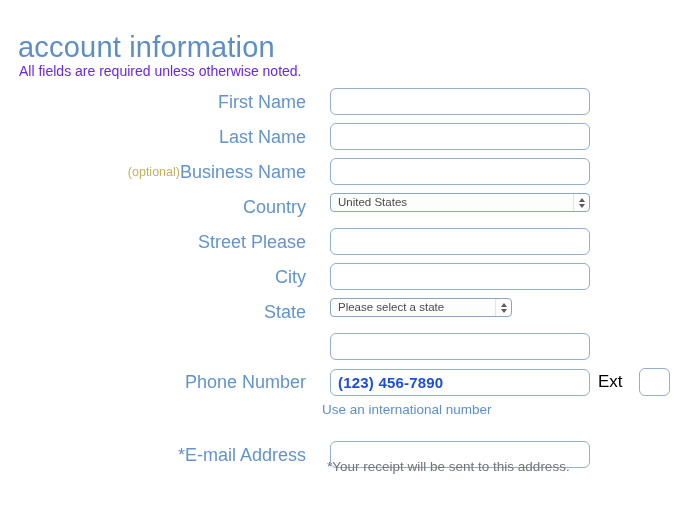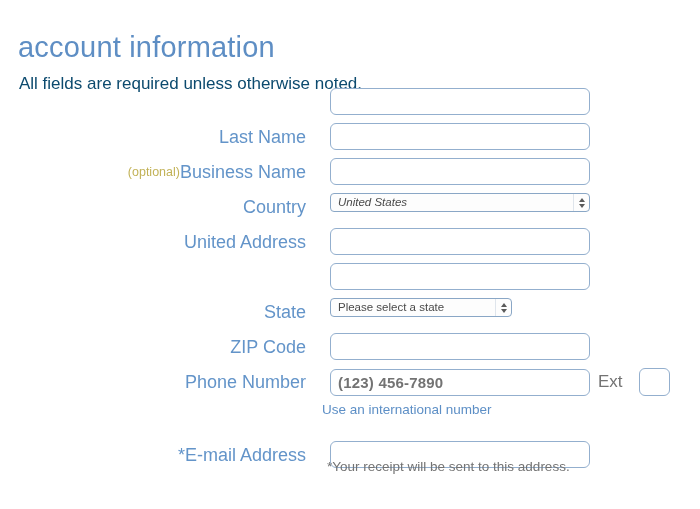--- a/index.html
+++ b/index.html
@@ -30,23 +30,23 @@
     font-weight: 400;
     color: #5e8ec4;
     letter-spacing: 0.2px;
     line-height: 36px;
     white-space: nowrap;
   }
 
   .page-subtitle {
     position: absolute;
     left: 19px;
-    top: 58px;
-    font-size: 17px;
-    color: #0c4a6e;
+    top: 48px;
+    font-size: 14px;
+    color: #6d28d9;
     line-height: 18px;
     white-space: nowrap;
   }
 
   
   .form {
     position: absolute;
     left: 0;
     top: 88px;
     width: 700px;
@@ -102,21 +102,21 @@
     color: #3a72ad;
     padding: 0 7px;
     outline: none;
   }
   .text-input::placeholder { color: #b9c6d4; }
 
   .phone-input {
     width: 260px;
     font-size: 15px;
     font-weight: bold;
-    color: #737373;
+    color: #1d4ed8;
     letter-spacing: 0.2px;
   }
 
   .ext-input {
     width: 31px;
     height: 28px;
     padding: 0 4px;
   }
 
   
@@ -132,21 +132,21 @@
     background: #fdfdfd;
     font-family: "Liberation Sans", sans-serif;
     font-size: 11.5px;
     color: #4a4a4a;
     padding: 0 22px 0 7px;
     line-height: 17px;
     white-space: nowrap;
     overflow: hidden;
     text-overflow: ellipsis;
   }
-  .select-country { width: 260px; font-style: italic; }
+  .select-country { width: 260px; }
   .select-state   { width: 182px; }
 
   .select-arrows {
     position: absolute;
     right: 1px;
     top: 1px;
     bottom: 1px;
     width: 15px;
     border-left: 1px solid #dfe5ec;
     display: flex;
@@ -166,21 +166,21 @@
 
   
   .phone-row { height: 36px; }
 
   .phone-group {
     display: flex;
     align-items: center;
   }
   .ext-label {
     font-size: 17px;
-    color: #737373;
+    color: #000000;
     margin: 0 16px 0 8px;
     line-height: 20px;
   }
 
   .helper-link {
     position: absolute;
     left: 322px;
     top: 402px;
     font-size: 13.5px;
     color: #5d8fc6;
@@ -201,20 +201,23 @@
 <body>
 
 <div class="page">
 
   <h1 class="page-title">account information</h1>
   <p class="page-subtitle">All fields are required unless otherwise noted.</p>
 
   <div class="form">
 
     <div class="row">
+      <div class="label-cell">
+        <span class="field-label">First Name</span>
+      </div>
       <div class="control-cell">
         <input class="text-input" type="text" value="" style="">
       </div>
     </div>
 
     <div class="row">
       <div class="label-cell">
         <span class="field-label">Last Name</span>
       </div>
       <div class="control-cell">
@@ -241,28 +244,31 @@
           <span class="select-arrows">
             <span class="arrow-up"></span>
             <span class="arrow-dn"></span>
           </span>
         </div>
       </div>
     </div>
 
     <div class="row">
       <div class="label-cell">
-        <span class="field-label">United Address</span>
-      </div>
-      <div class="control-cell">
-        <input class="text-input" type="text" value="" style="">
-      </div>
-    </div>
-
-    <div class="row">
+        <span class="field-label">Street Please</span>
+      </div>
+      <div class="control-cell">
+        <input class="text-input" type="text" value="" style="">
+      </div>
+    </div>
+
+    <div class="row">
+      <div class="label-cell">
+        <span class="field-label">City</span>
+      </div>
       <div class="control-cell">
         <input class="text-input" type="text" value="" style="">
       </div>
     </div>
 
     <div class="row">
       <div class="label-cell">
         <span class="field-label">State</span>
       </div>
       <div class="control-cell">
@@ -270,23 +276,20 @@
           <div class="mac-select select-state">Please select a state</div>
           <span class="select-arrows">
             <span class="arrow-up"></span>
             <span class="arrow-dn"></span>
           </span>
         </div>
       </div>
     </div>
 
     <div class="row">
-      <div class="label-cell">
-        <span class="field-label">ZIP Code</span>
-      </div>
       <div class="control-cell">
         <input class="text-input" type="text" value="" style="">
       </div>
     </div>
 
     <div class="row phone-row">
       <div class="label-cell">
         <span class="field-label">Phone Number</span>
       </div>
       <div class="control-cell">

